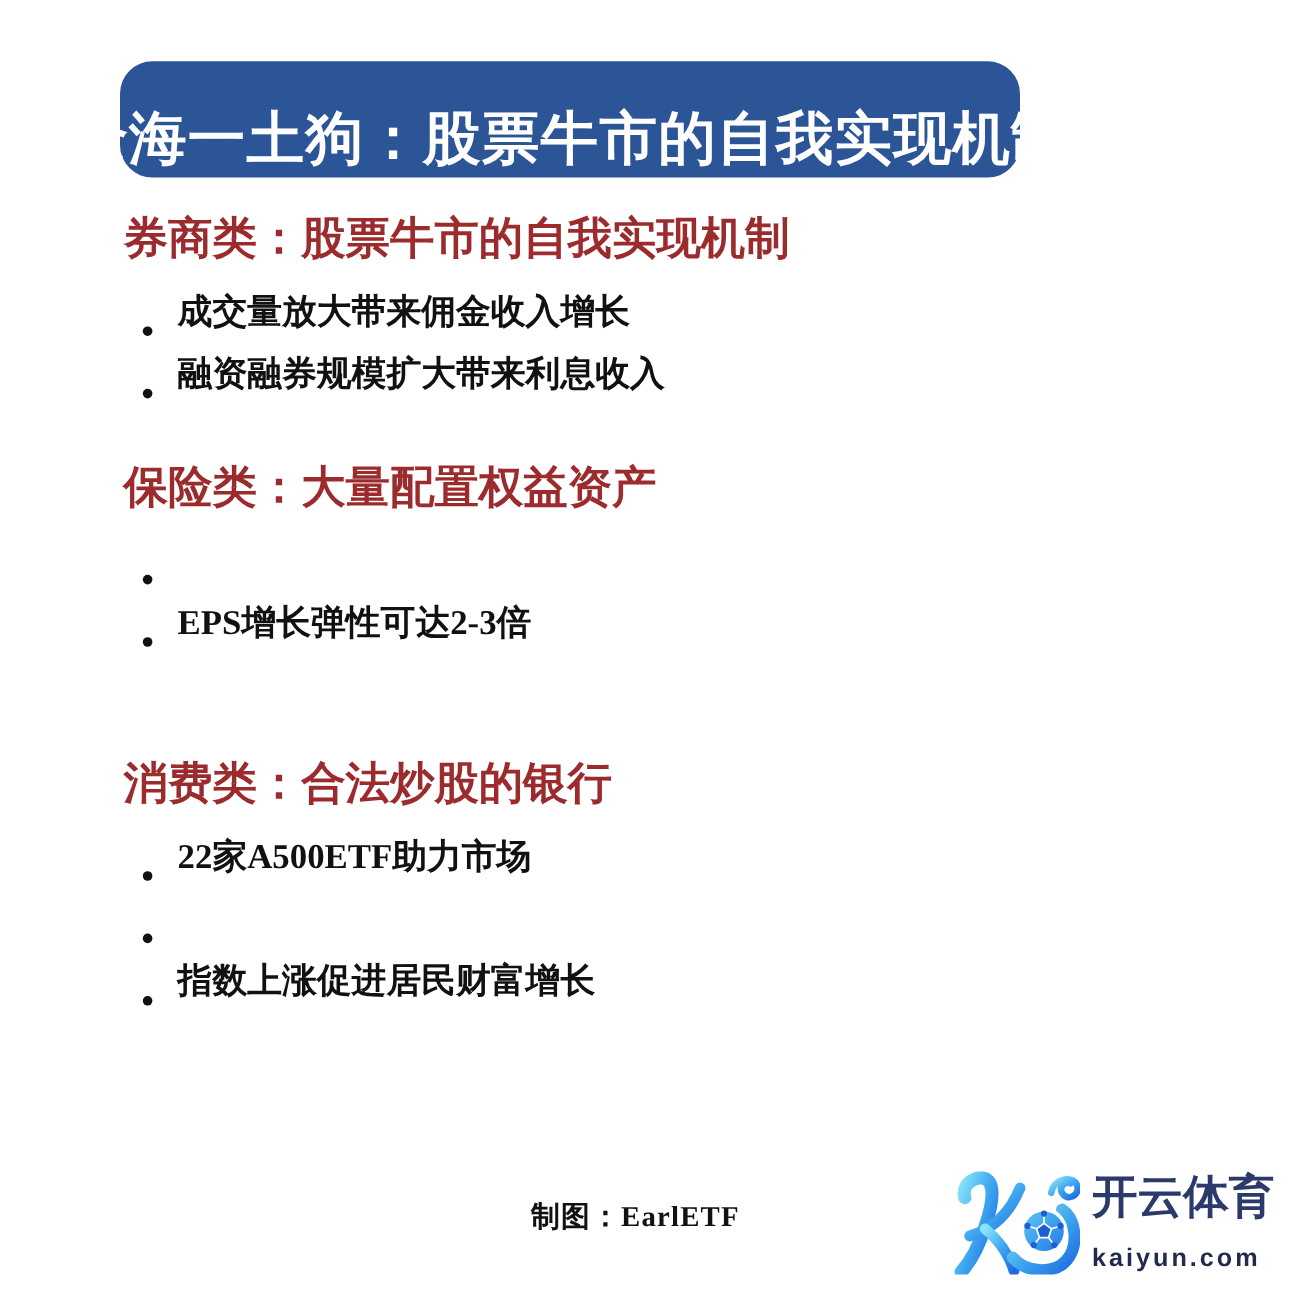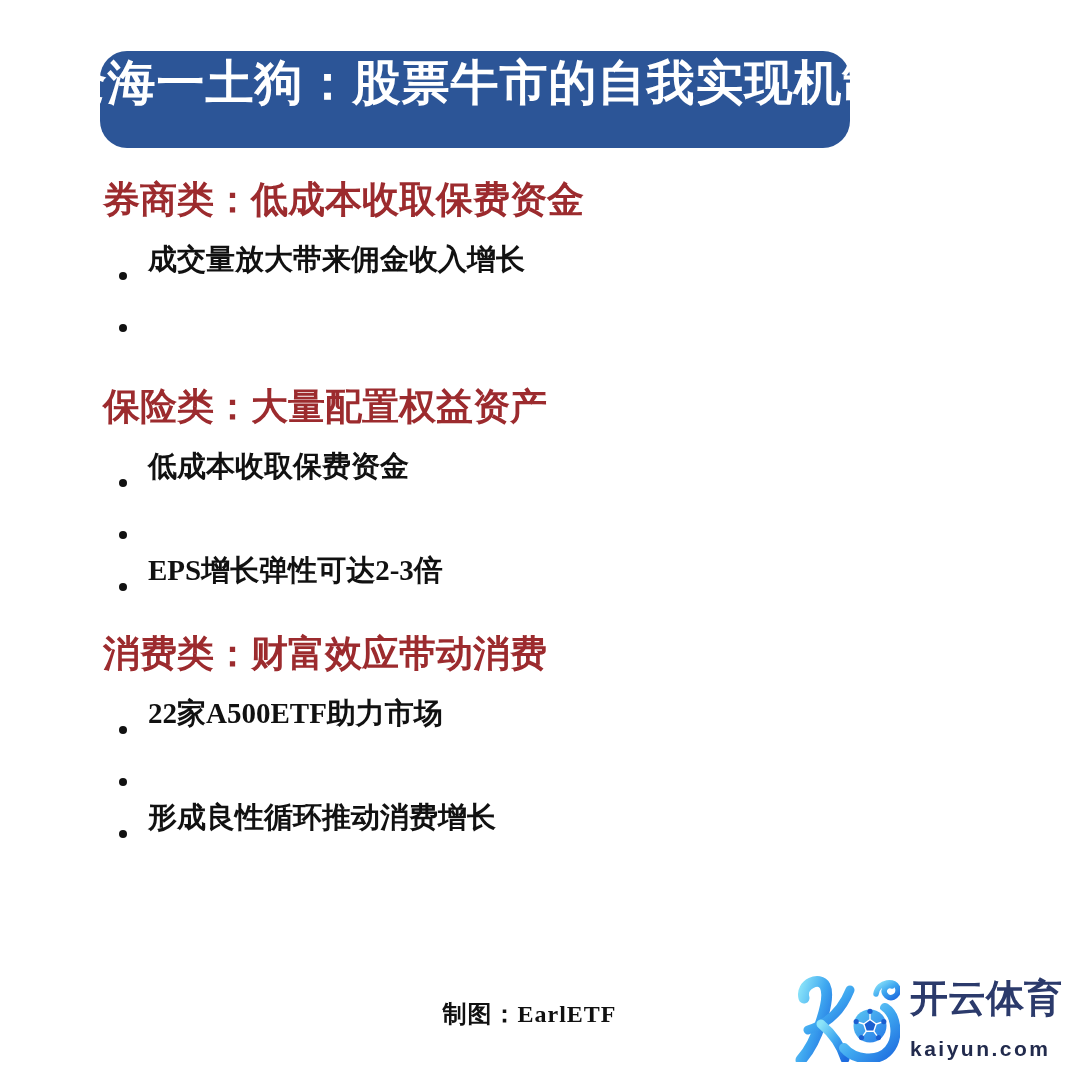--- a/index.html
+++ b/index.html
@@ -20,21 +20,21 @@
     position: relative;
     background: #ffffff;
     font-family: "Liberation Serif", "DejaVu Serif", serif;
     overflow: hidden;
   }
   .banner {
     position: absolute;
     left: 100px; top: 51px;
     width: 750px; height: 97px;
     background: var(--banner-bg);
-    display: flex; align-items: flex-start; justify-content: center; border-radius: 27px;
+    display: flex; align-items: flex-end; justify-content: center; border-radius: 27px;
   }
   .banner h1 {
     color: var(--banner-text);
     font-size: 48px;
     font-weight: bold;
     letter-spacing: 1px;
     white-space: nowrap;
   }
   .sec {
     position: absolute;
@@ -115,62 +115,59 @@
   .grad-stop-c { stop-color: var(--logo-gradient-end); }
 </style>
 </head>
 <body>
 
 <header class="banner">
   <h1>沧海一土狗：股票牛市的自我实现机制</h1>
 </header>
 
 <section class="sec sec-1">
-  <h2 class="sec-title">券商类：低成本收取保费资金</h2>
+  <h2 class="sec-title">券商类：股票牛市的自我实现机制</h2>
   <ul class="bullets">
     <li>
       <span class="dot"></span>
       <span>成交量放大带来佣金收入增长</span>
     </li>
     <li>
       <span class="dot"></span>
+      <span>融资融券规模扩大带来利息收入</span>
     </li>
   </ul>
 </section>
 
 <section class="sec sec-2">
   <h2 class="sec-title">保险类：大量配置权益资产</h2>
   <ul class="bullets">
     <li>
       <span class="dot"></span>
-      <span>低成本收取保费资金</span>
-    </li>
-    <li>
-      <span class="dot"></span>
     </li>
     <li>
       <span class="dot"></span>
       <span>EPS增长弹性可达2-3倍</span>
     </li>
   </ul>
 </section>
 
 <section class="sec sec-3">
-  <h2 class="sec-title">消费类：财富效应带动消费</h2>
+  <h2 class="sec-title">消费类：合法炒股的银行</h2>
   <ul class="bullets">
     <li>
       <span class="dot"></span>
       <span>22家A500ETF助力市场</span>
     </li>
     <li>
       <span class="dot"></span>
     </li>
     <li>
       <span class="dot"></span>
-      <span>形成良性循环推动消费增长</span>
+      <span>指数上涨促进居民财富增长</span>
     </li>
   </ul>
 </section>
 
 <div class="credit">制图：EarlETF</div>
 
 <div class="logo">
   <svg width="106" height="86" viewBox="0 0 106 86">
     <defs>
       <linearGradient id="gk" x1="0" y1="0" x2="1" y2="1">

